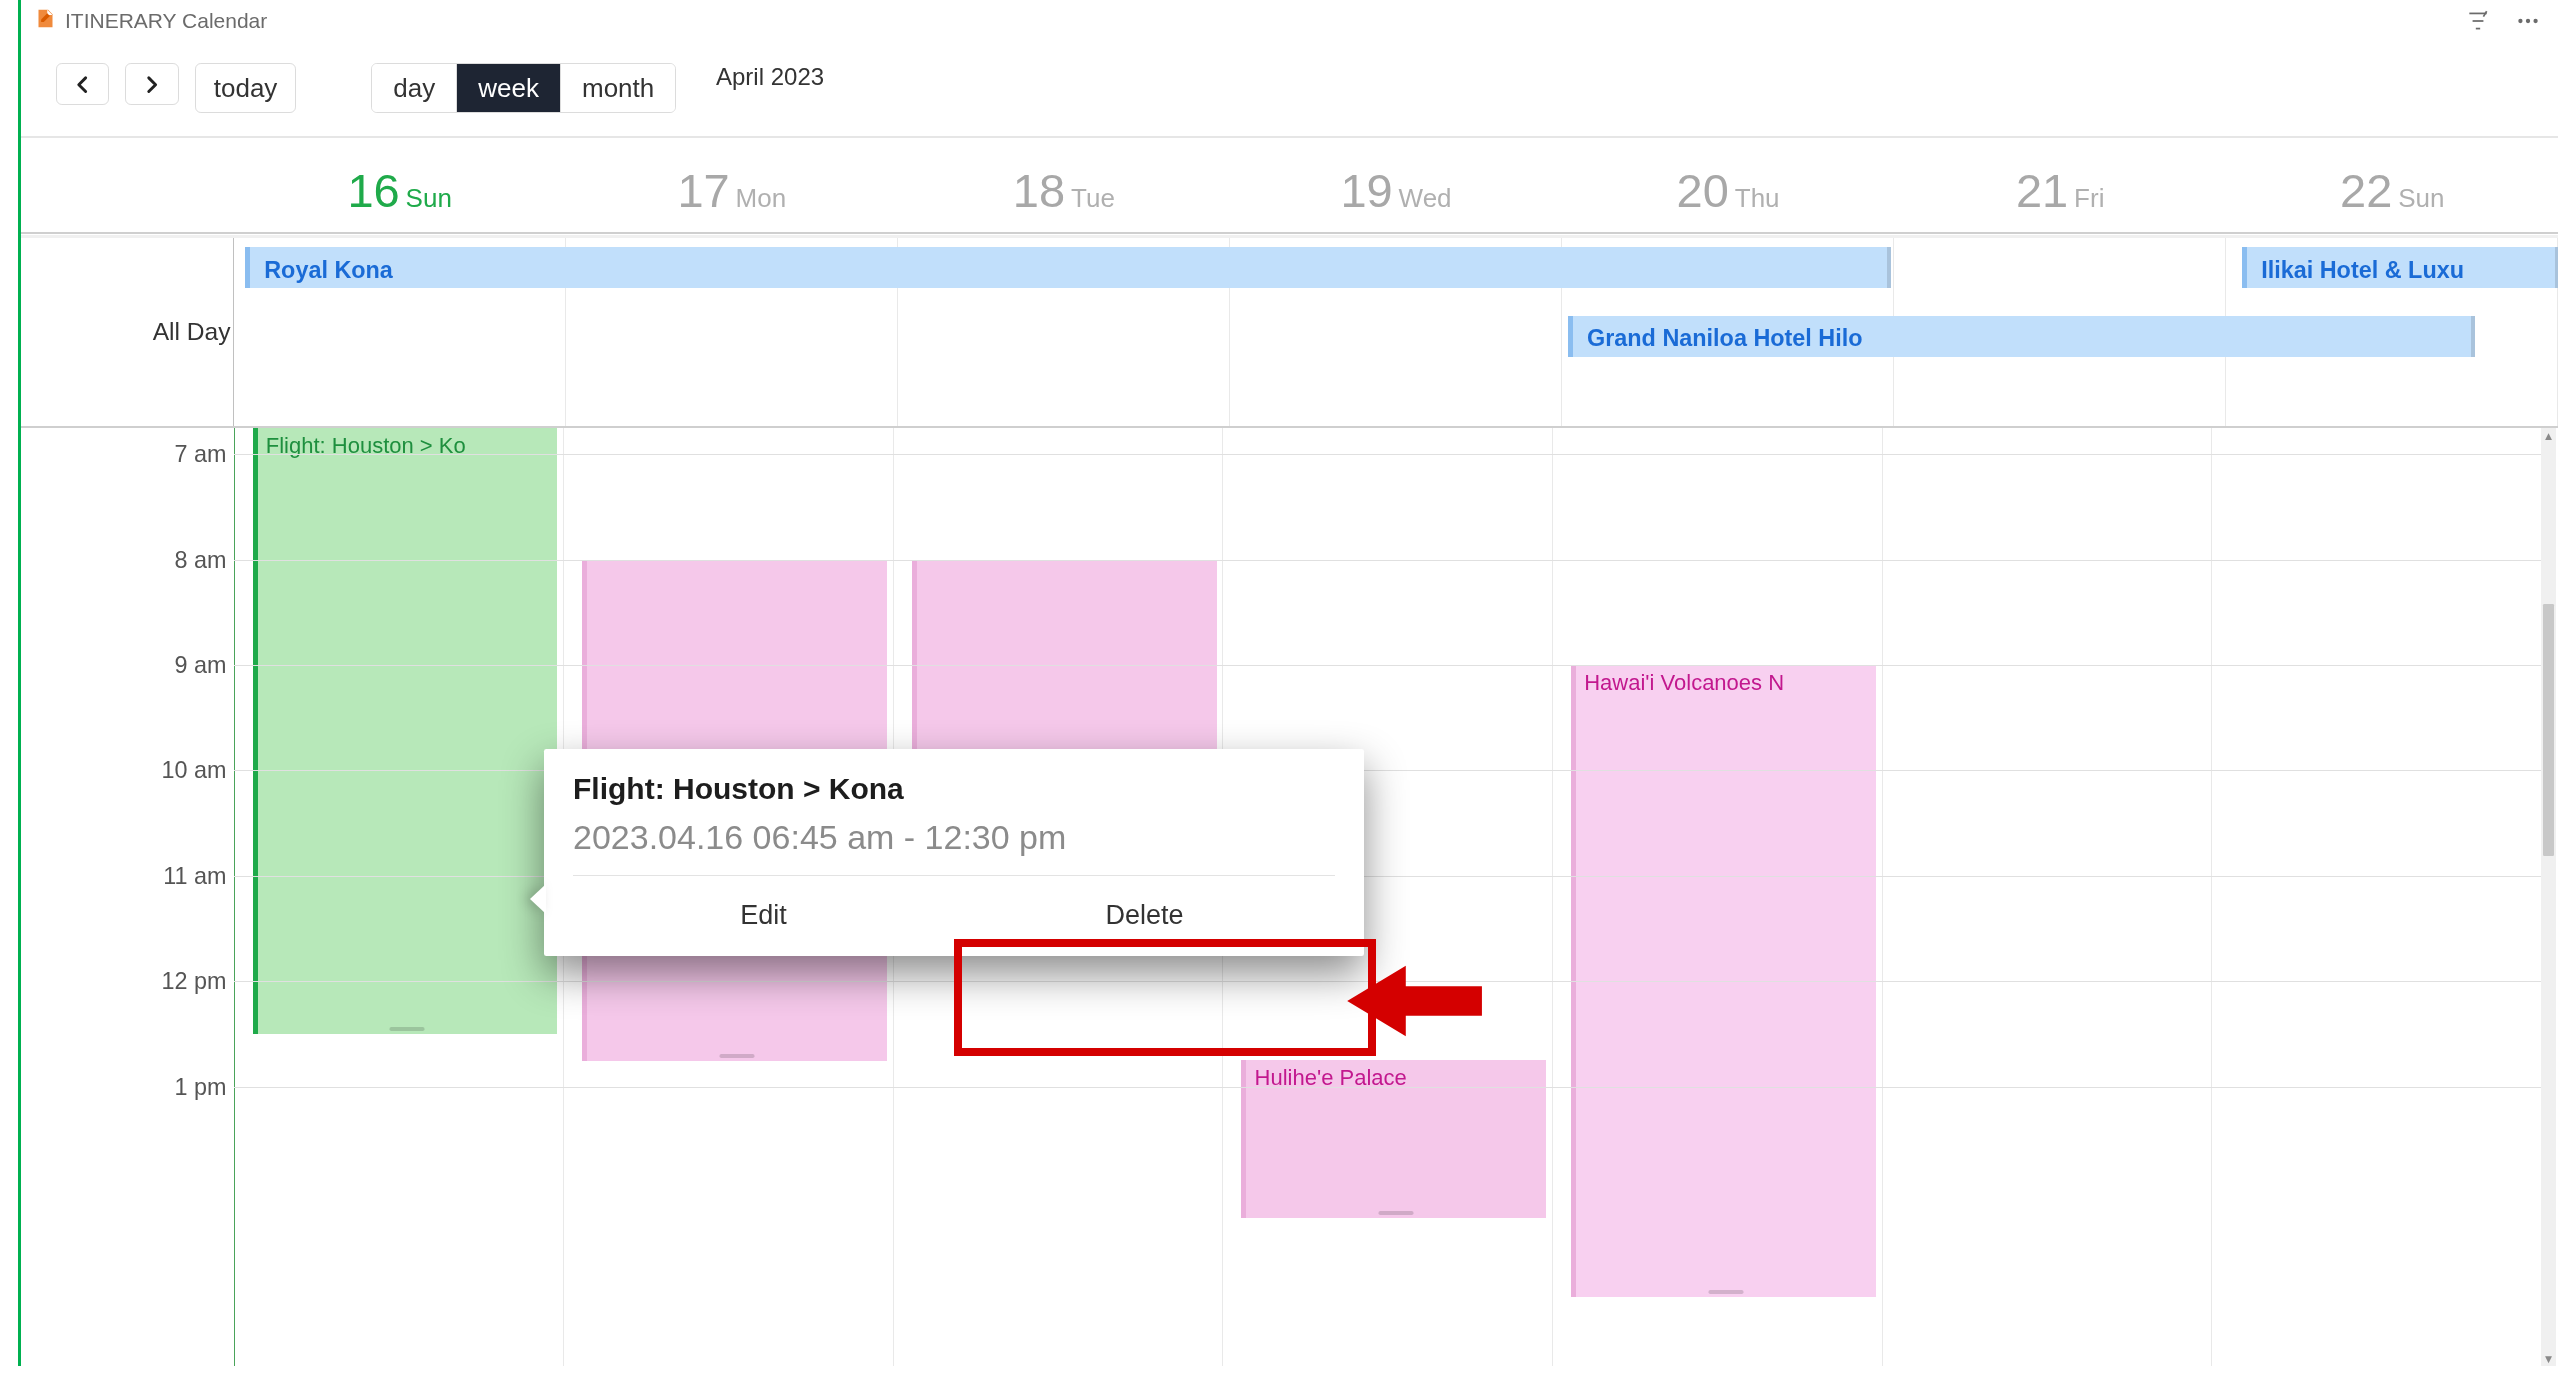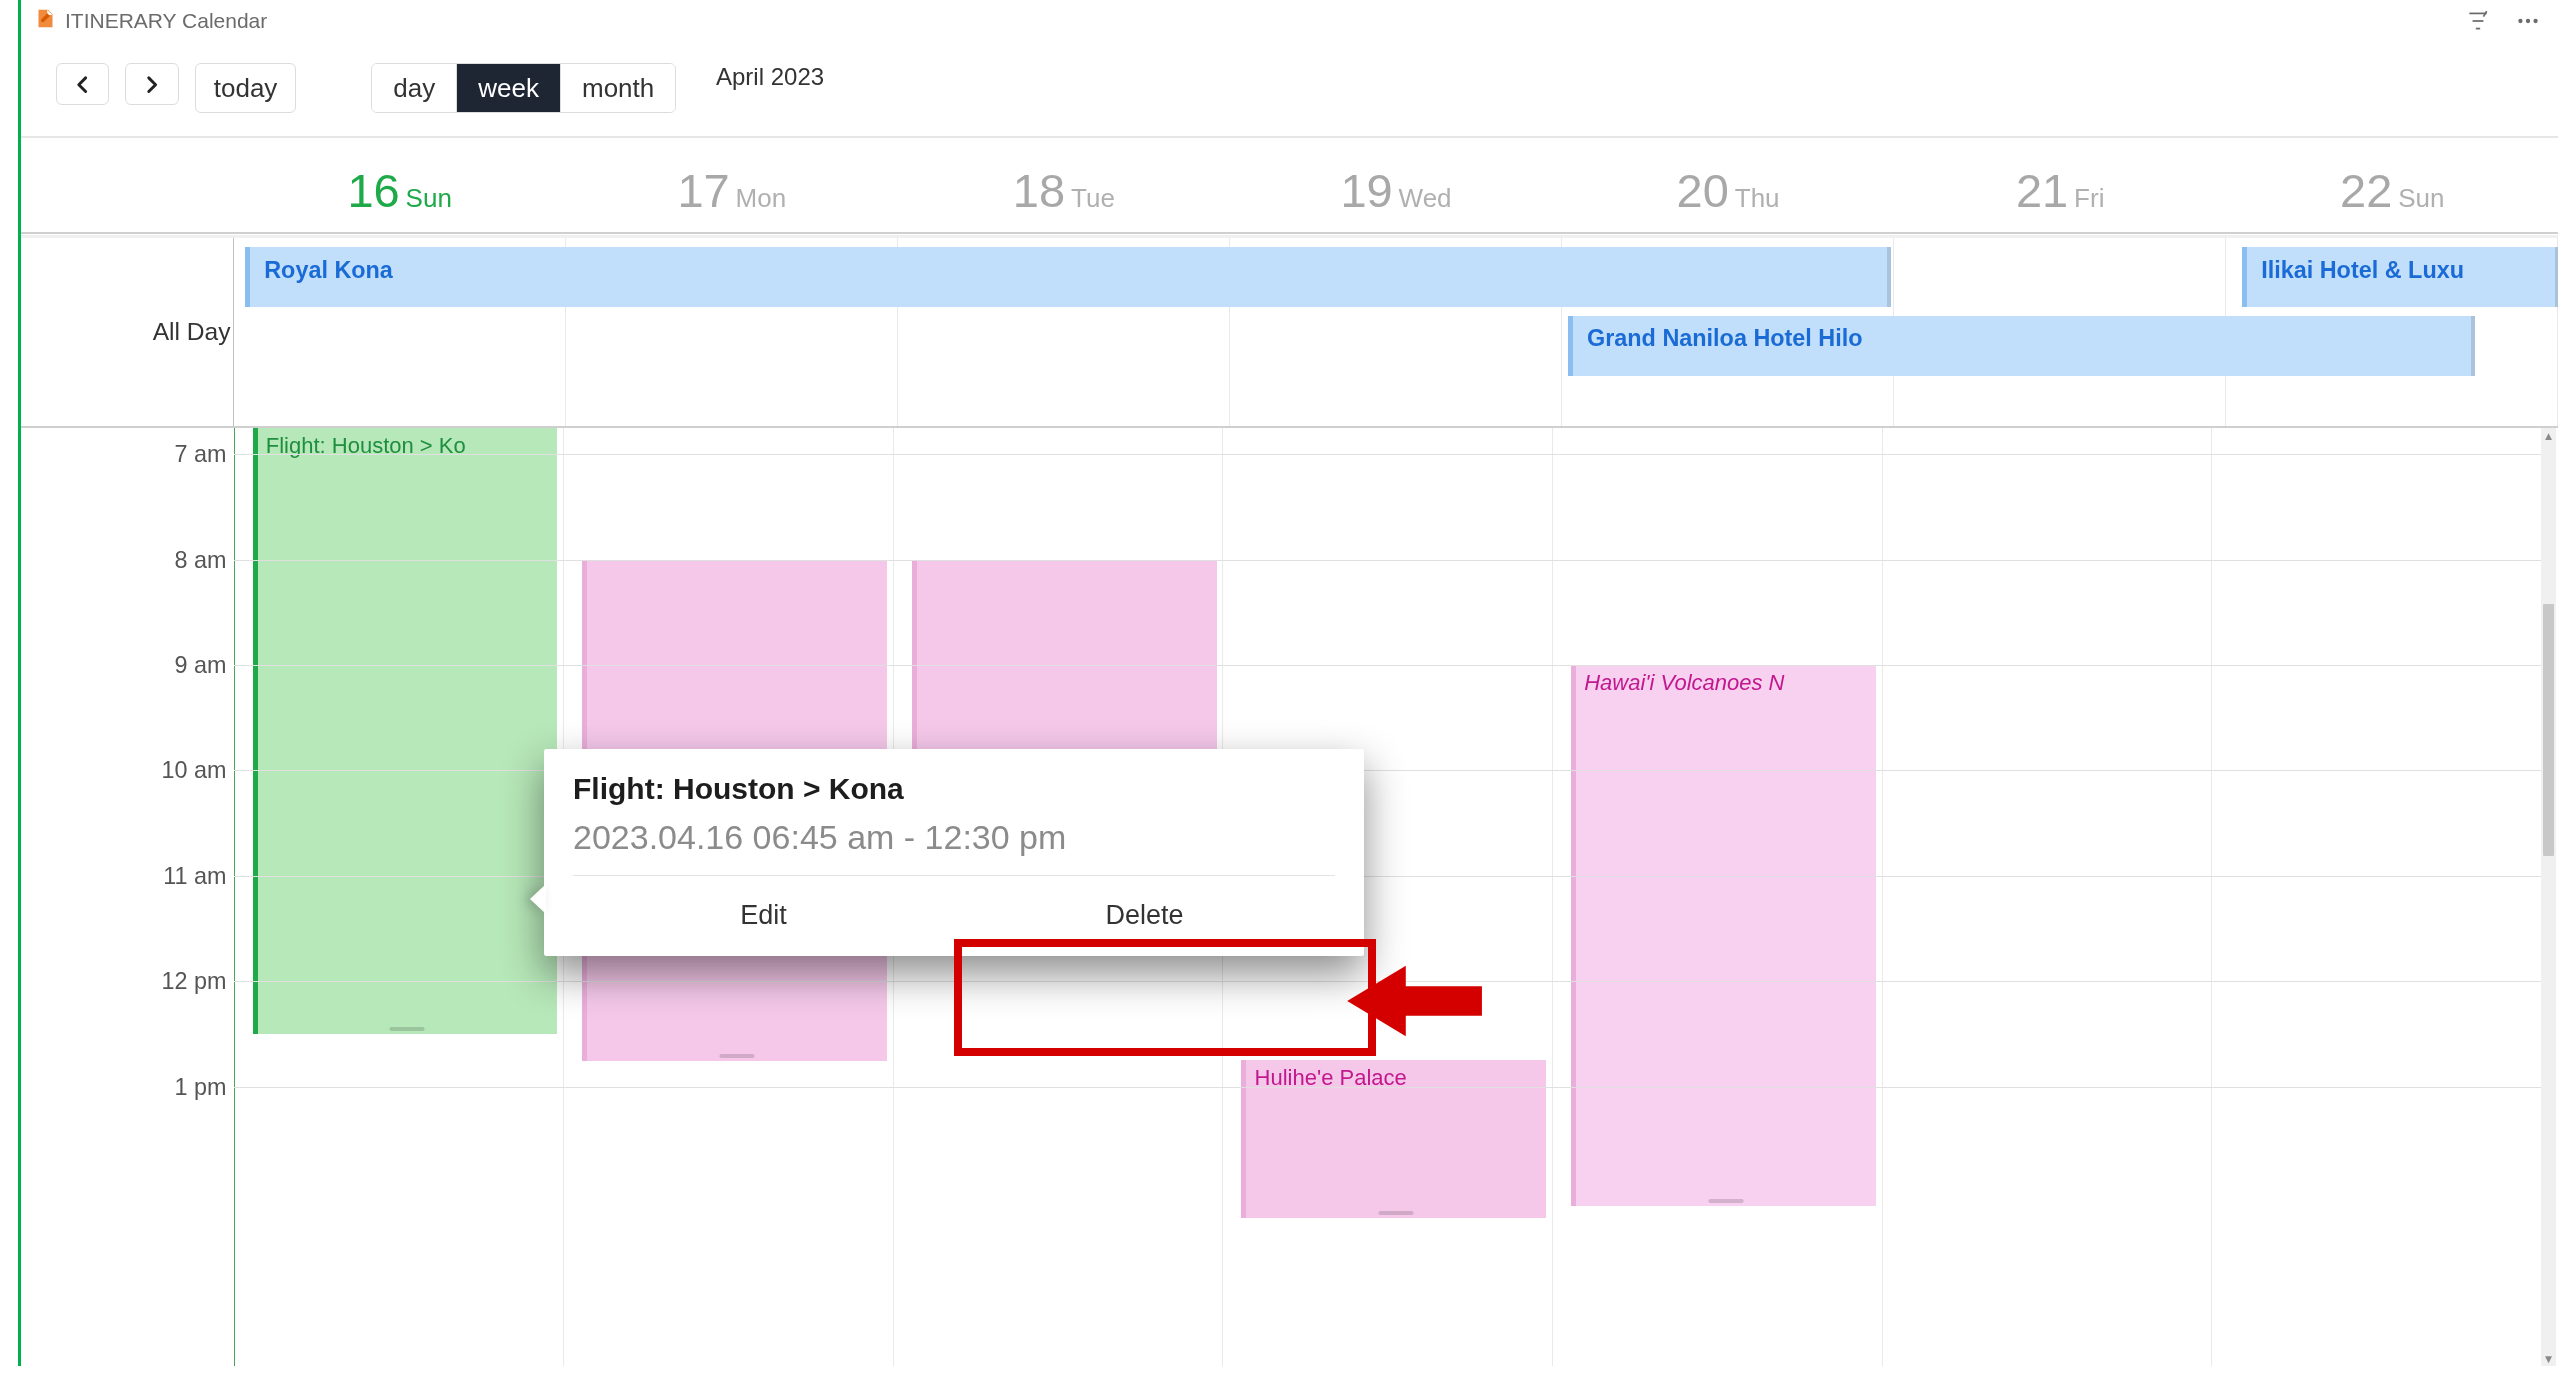--- a/index.html
+++ b/index.html
@@ -94,21 +94,21 @@
   }
   .allday-cols {
     flex: 1 1 auto; position: relative;
     display: flex;
   }
   .allday-cols .col { flex: 1; border-right: 1.2px solid #e9e9e9; }
   .allday-cols .col:last-child { border-right: none; }
 
   .allday-event {
     position: absolute;
-    top: 9.4px; height: 60px;
+    top: 9.4px; height: 41px;
     background: #c1dffb;
     border-left: 5.9px solid #8abdf0;
     padding: 9.4px 14px;
     font-size: 23.4px; font-weight: 700; color: #1a6bd6;
     overflow: hidden; white-space: nowrap;
   }
   .allday-event::after {
     content: ""; position: absolute; right: 0; top: 0; bottom: 0; width: 4.7px; background: rgba(0,0,0,.12);
   }
   .allday-event.cut-right::after {
@@ -308,21 +308,21 @@
           </div>
           <div class="col">
             <div class="timed-event pink" style="top: 132px; height: 369px;">
               <div class="handle"></div>
             </div>
           </div>
           <div class="col">
             <div class="timed-event pink" style="top: 632px; height: 158px;">Hulihe'e Palace<div class="handle"></div></div>
           </div>
           <div class="col">
-            <div class="timed-event pink2" style="top: 237px; height: 541px; font-style: italic;">Hawai'i Volcanoes N<div class="handle"></div></div>
+            <div class="timed-event pink2" style="top: 237px; height: 632px;">Hawai'i Volcanoes N<div class="handle"></div></div>
           </div>
           <div class="col"></div>
           <div class="col"></div>
       </div>
     <div class="hour-line" style="top: 26px;"></div>
         <div class="hour-label" style="top: 26px;">7 am</div>
         <div class="hour-line" style="top: 132px;"></div>
         <div class="hour-label" style="top: 132px;">8 am</div>
         <div class="hour-line" style="top: 237px;"></div>
         <div class="hour-label" style="top: 237px;">9 am</div>

